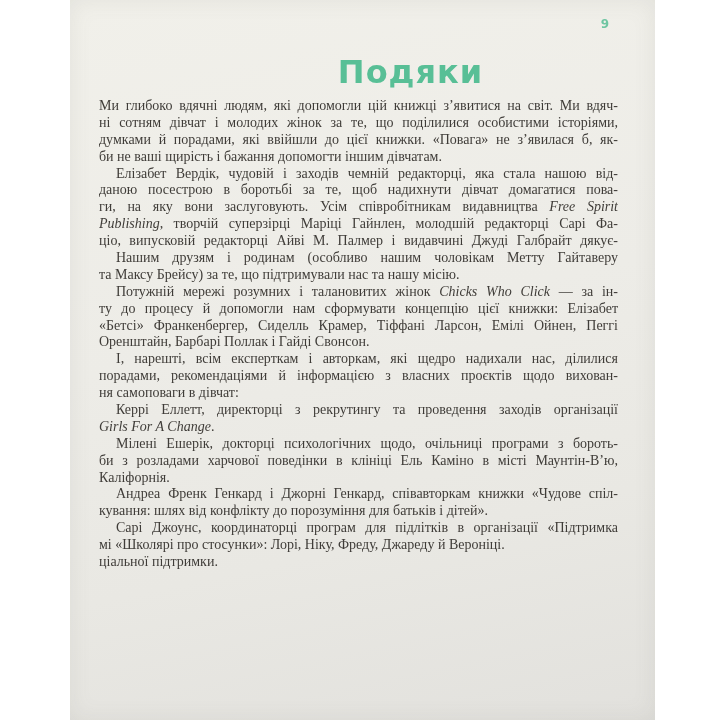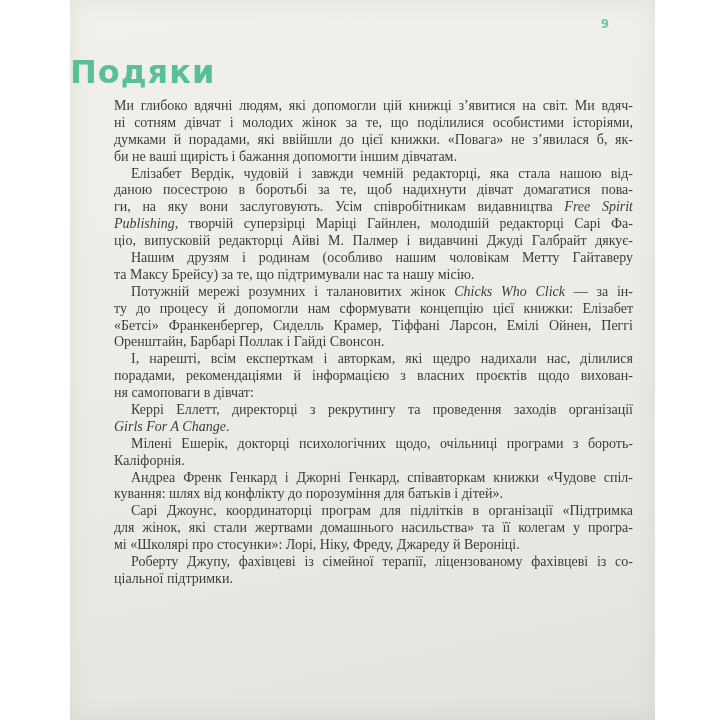--- a/index.html
+++ b/index.html
@@ -37,30 +37,32 @@
     font-size: 12px;
     font-weight: bold;
     color: var(--accent, #58bf96);
     opacity: 0.85;
   }
   .title {
     position: absolute;
     top: 52px;
     left: 0;
     width: 100%;
+    text-align: center;
     font-family: "DejaVu Sans", sans-serif;
     font-size: 32px;
     line-height: 40px;
     font-weight: bold;
     letter-spacing: 1px;
     color: var(--accent, #58bf96);
+    padding-left: 48px;
   }
   .text {
     position: absolute;
-    left: 44px;
+    left: 29px;
     top: 98px;
     width: 519px;
     font-size: 14px;
     line-height: 16.9px;
     color: var(--ink, #3f3c38);
   }
   .para { margin: 0; }
   .line {
     white-space: nowrap;
     overflow: hidden;
@@ -80,21 +82,21 @@
     <div class="pagenum">9</div>
     <div class="title">Подяки</div>
     <div class="text">
         <div class="para">
           <div class="line">Ми глибоко вдячні людям, які допомогли цій книжці з’явитися на світ. Ми вдяч-</div>
           <div class="line">ні сотням дівчат і молодих жінок за те, що поділилися особистими історіями,</div>
           <div class="line">думками й порадами, які ввійшли до цієї книжки. «Повага» не з’явилася б, як-</div>
           <div class="line last">би не ваші щирість і бажання допомогти іншим дівчатам.</div>
         </div>
         <div class="para">
-          <div class="line indent">Елізабет Вердік, чудовій і завжди чемній редакторці, яка стала нашою від-</div>
+          <div class="line indent">Елізабет Вердік, чудовій і заходів чемній редакторці, яка стала нашою від-</div>
           <div class="line">даною посестрою в боротьбі за те, щоб надихнути дівчат домагатися пова-</div>
           <div class="line">ги, на яку вони заслуговують. Усім співробітникам видавництва <i>Free Spirit</i></div>
           <div class="line"><i>Publishing</i>, творчій суперзірці Маріці Гайнлен, молодшій редакторці Сарі Фа-</div>
           <div class="line">ціо, випусковій редакторці Айві М. Палмер і видавчині Джуді Галбрайт дякує-</div>
         </div>
         <div class="para">
           <div class="line indent">Нашим друзям і родинам (особливо нашим чоловікам Метту Гайтаверу</div>
           <div class="line last">та Максу Брейсу) за те, що підтримували нас та нашу місію.</div>
         </div>
         <div class="para">
@@ -107,30 +109,29 @@
           <div class="line indent">І, нарешті, всім експерткам і авторкам, які щедро надихали нас, ділилися</div>
           <div class="line">порадами, рекомендаціями й інформацією з власних проєктів щодо вихован-</div>
           <div class="line last">ня самоповаги в дівчат:</div>
         </div>
         <div class="para">
           <div class="line indent">Керрі Еллетт, директорці з рекрутингу та проведення заходів організації</div>
           <div class="line last"><i>Girls For A Change</i>.</div>
         </div>
         <div class="para">
           <div class="line indent">Мілені Ешерік, докторці психологічних щодо, очільниці програми з бороть-</div>
+          <div class="line">би з розладами харчової поведінки в клініці Ель Каміно в місті Маунтін-В’ю,</div>
           <div class="line last">Каліфорнія.</div>
         </div>
         <div class="para">
           <div class="line indent">Андреа Френк Генкард і Джорні Генкард, співавторкам книжки «Чудове спіл-</div>
           <div class="line last">кування: шлях від конфлікту до порозуміння для батьків і дітей».</div>
         </div>
         <div class="para">
           <div class="line indent">Сарі Джоунс, координаторці програм для підлітків в організації «Підтримка</div>
-          <div class="line">для жінок, які стали жертвами домашнього насильства» та її колегам у програ-</div>
           <div class="line last">мі «Школярі про стосунки»: Лорі, Ніку, Фреду, Джареду й Вероніці.</div>
         </div>
         <div class="para">
-          <div class="line indent">Роберту Джупу, фахівцеві із сімейної терапії, ліцензованому фахівцеві із со-</div>
           <div class="line last">ціальної підтримки.</div>
         </div>
       </div>
   </div>
 </div>
 
 </body></html>

